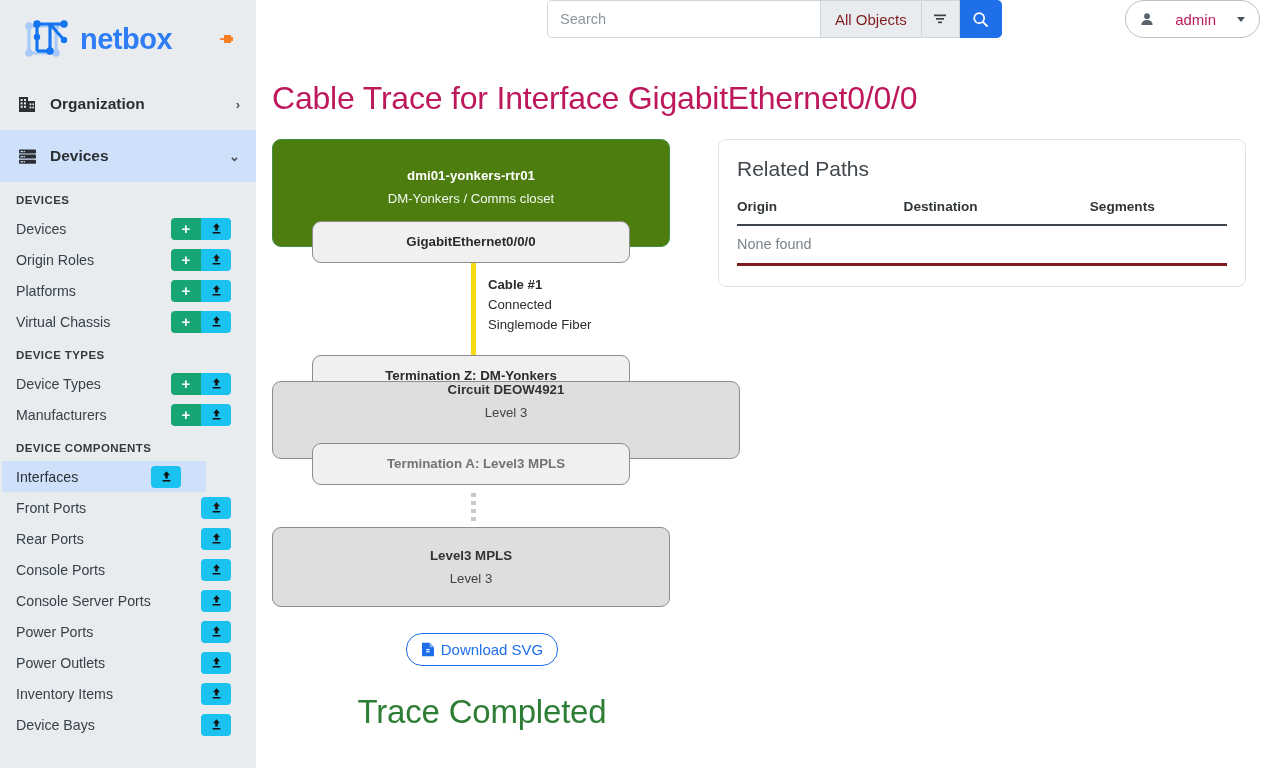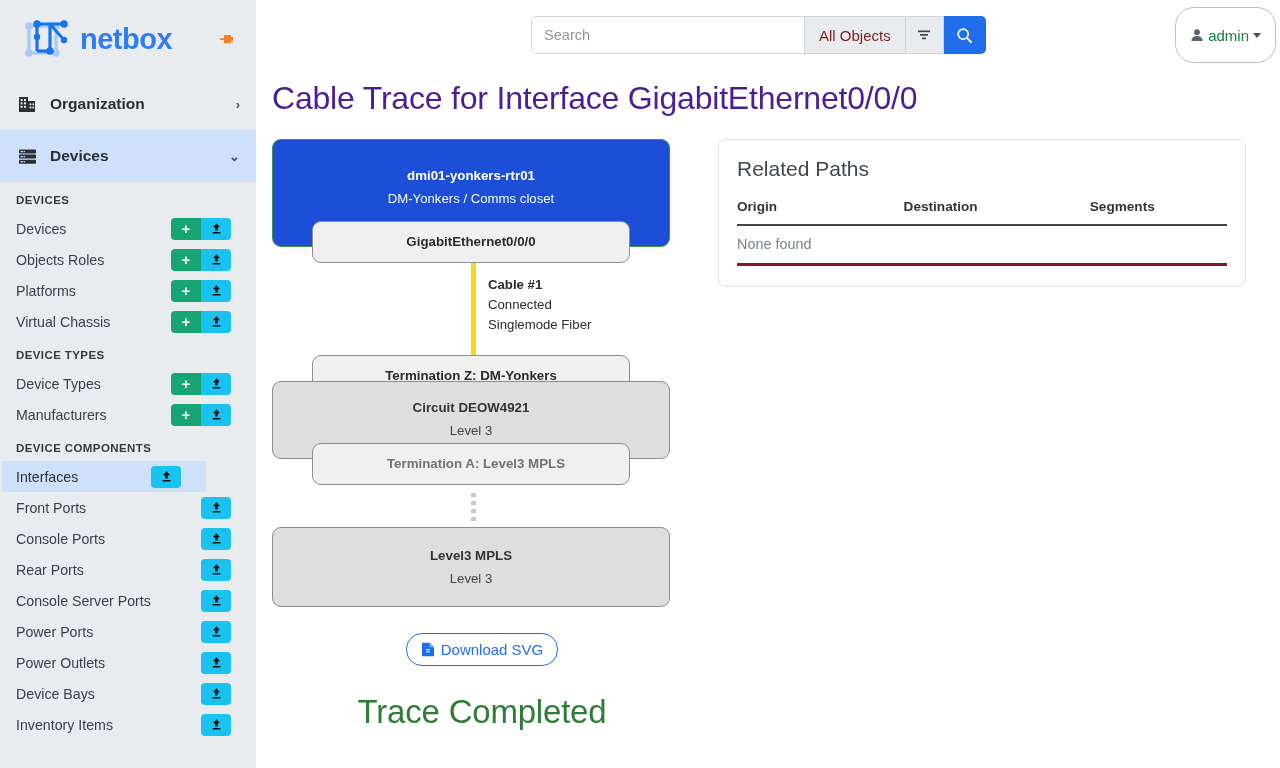--- a/index.html
+++ b/index.html
@@ -74,21 +74,21 @@
     display: flex; align-items: center; justify-content: center;
     color: #ffffff; cursor: pointer;
   }
   .mini-btn.add { background: #17a673; border-radius: 4px 0 0 4px; font-size: 15px; line-height: 1; font-weight:600;}
   .mini-btn.imp { background: #19c2ef; border-radius: 0 4px 4px 0; }
   .mini-btn.imp.solo { border-radius: 4px; }
 
   
   #main { flex: 1; height: 768px; position: relative; overflow: hidden; background: #fff; }
 
-  .topbar { height: 70px; display:flex; align-items:center; padding: 0 4px; }
+  .topbar { height: 70px; display:flex; align-items:flex-start; padding: 0 20px; }
   .search-wrap { display:flex; align-items:center; margin: 0 auto 0 271px; }
   .search-box {
     display:flex; align-items: stretch;
     height: 38px;
     border: 1px solid #ced4da;
     border-radius: 5px 0 0 5px;
     background: #fff;
     overflow:hidden;
   }
   .search-input {
@@ -111,30 +111,30 @@
     background: #e9ecef; cursor:pointer;
   }
   .search-go {
     display:flex; align-items:center; justify-content:center;
     width: 42px; height: 38px;
     background: #1f6feb; border-radius: 0 5px 5px 0;
     cursor:pointer;
   }
   .user-btn {
     margin-left: auto;
-    display:flex; align-items:center; gap: 4px;
-    height: 56px; padding: 0 14px;
+    display:flex; align-items:center; gap: 21px;
+    height: 38px; padding: 0 14px;
     border: 1px solid #b9c0c7; border-radius: 19px;
-    color: #15803d; font-size: 15px; cursor: pointer;
+    color: #be185d; font-size: 15px; cursor: pointer;
     background:#fff;
   }
   .caret { width:0; height:0; border-left:4.5px solid transparent; border-right:4.5px solid transparent; border-top:5px solid #45505a; }
 
   .page-title {
-    font-size: 32px; font-weight: 400; color: #4c1d95;
+    font-size: 32px; font-weight: 400; color: #be185d;
     padding: 10px 0 0 16px; margin: 0;
     letter-spacing: -0.2px;
   }
 
   .content-row { display: flex; padding: 22px 16px 0 16px; }
   .trace-col { width: 420px; min-width: 420px; }
   .paths-col { flex: 1; padding-left: 26px; padding-right: 18px; }
 
   
   .trace { position: relative; width: 398px; }
@@ -142,40 +142,39 @@
     border: 1px solid #8d8d8d;
     border-radius: 9px;
     text-align: center;
     position: relative;
     z-index: 2;
   }
   .node .n-title { font-weight: 700; font-size: 13.3px; }
   .node .n-sub { font-size: 13.2px; margin-top: 8px; }
 
   .node-device {
-    background: #1d4ed8; color: #ffffff;
+    background: #4d7c0f; color: #ffffff;
     border-color: #3f8f43;
     height: 108px;
     padding-top: 28px;
     width: 398px;
   }
   .node-device .n-sub { color: #f2fbf2; }
 
   .node-term {
     background: #f0f0f0; color: #2b2b2b;
     width: 318px; margin-left: 40px;
     height: 42px; line-height: 40px;
     margin-top: -26px;
   }
   .node-term .n-title { line-height: 40px; }
 
   .node-circuit {
     background: #dedede; color: #333;
-    width: 398px; height: 78px;
-    padding-top: 18px;
+    width: 468px; height: 78px;
     margin-top: -16px;
   }
   .node-circuit .n-sub { color: #444; }
 
   .node-term2 {
     background: #f0f0f0; color: #737373;
     width: 318px; margin-left: 40px;
     height: 42px; line-height: 40px;
     margin-top: -16px;
     padding-left: 10px;
@@ -355,21 +354,21 @@
         <span class="mini-btn add">+</span>
         <span class="mini-btn imp">
           <svg width="13" height="13" viewBox="0 0 13 13">
               <path d="M6.5 1.3 L10 5.2 L7.8 5.2 L7.8 8.6 L5.2 8.6 L5.2 5.2 L3 5.2 Z" fill="#111"></path>
               <rect x="2.6" y="10" width="7.8" height="1.5" fill="#111"></rect>
             </svg>
         </span>
       </span>
     </div>
     <div class="nav-item">
-      <span class="ni-label">Objects Roles</span>
+      <span class="ni-label">Origin Roles</span>
       <span class="btn-stack">
         <span class="mini-btn add">+</span>
         <span class="mini-btn imp">
           <svg width="13" height="13" viewBox="0 0 13 13">
               <path d="M6.5 1.3 L10 5.2 L7.8 5.2 L7.8 8.6 L5.2 8.6 L5.2 5.2 L3 5.2 Z" fill="#111"></path>
               <rect x="2.6" y="10" width="7.8" height="1.5" fill="#111"></rect>
             </svg>
         </span>
       </span>
     </div>
@@ -441,42 +440,42 @@
       <span class="btn-stack">
         <span class="mini-btn imp solo">
           <svg width="13" height="13" viewBox="0 0 13 13">
               <path d="M6.5 1.3 L10 5.2 L7.8 5.2 L7.8 8.6 L5.2 8.6 L5.2 5.2 L3 5.2 Z" fill="#111"></path>
               <rect x="2.6" y="10" width="7.8" height="1.5" fill="#111"></rect>
             </svg>
         </span>
       </span>
     </div>
     <div class="nav-item">
+      <span class="ni-label">Rear Ports</span>
+      <span class="btn-stack">
+        <span class="mini-btn imp solo">
+          <svg width="13" height="13" viewBox="0 0 13 13">
+              <path d="M6.5 1.3 L10 5.2 L7.8 5.2 L7.8 8.6 L5.2 8.6 L5.2 5.2 L3 5.2 Z" fill="#111"></path>
+              <rect x="2.6" y="10" width="7.8" height="1.5" fill="#111"></rect>
+            </svg>
+        </span>
+      </span>
+    </div>
+    <div class="nav-item">
       <span class="ni-label">Console Ports</span>
       <span class="btn-stack">
         <span class="mini-btn imp solo">
           <svg width="13" height="13" viewBox="0 0 13 13">
               <path d="M6.5 1.3 L10 5.2 L7.8 5.2 L7.8 8.6 L5.2 8.6 L5.2 5.2 L3 5.2 Z" fill="#111"></path>
               <rect x="2.6" y="10" width="7.8" height="1.5" fill="#111"></rect>
             </svg>
         </span>
       </span>
     </div>
     <div class="nav-item">
-      <span class="ni-label">Rear Ports</span>
-      <span class="btn-stack">
-        <span class="mini-btn imp solo">
-          <svg width="13" height="13" viewBox="0 0 13 13">
-              <path d="M6.5 1.3 L10 5.2 L7.8 5.2 L7.8 8.6 L5.2 8.6 L5.2 5.2 L3 5.2 Z" fill="#111"></path>
-              <rect x="2.6" y="10" width="7.8" height="1.5" fill="#111"></rect>
-            </svg>
-        </span>
-      </span>
-    </div>
-    <div class="nav-item">
       <span class="ni-label">Console Server Ports</span>
       <span class="btn-stack">
         <span class="mini-btn imp solo">
           <svg width="13" height="13" viewBox="0 0 13 13">
               <path d="M6.5 1.3 L10 5.2 L7.8 5.2 L7.8 8.6 L5.2 8.6 L5.2 5.2 L3 5.2 Z" fill="#111"></path>
               <rect x="2.6" y="10" width="7.8" height="1.5" fill="#111"></rect>
             </svg>
         </span>
       </span>
     </div>
@@ -496,32 +495,32 @@
       <span class="btn-stack">
         <span class="mini-btn imp solo">
           <svg width="13" height="13" viewBox="0 0 13 13">
               <path d="M6.5 1.3 L10 5.2 L7.8 5.2 L7.8 8.6 L5.2 8.6 L5.2 5.2 L3 5.2 Z" fill="#111"></path>
               <rect x="2.6" y="10" width="7.8" height="1.5" fill="#111"></rect>
             </svg>
         </span>
       </span>
     </div>
     <div class="nav-item">
+      <span class="ni-label">Inventory Items</span>
+      <span class="btn-stack">
+        <span class="mini-btn imp solo">
+          <svg width="13" height="13" viewBox="0 0 13 13">
+              <path d="M6.5 1.3 L10 5.2 L7.8 5.2 L7.8 8.6 L5.2 8.6 L5.2 5.2 L3 5.2 Z" fill="#111"></path>
+              <rect x="2.6" y="10" width="7.8" height="1.5" fill="#111"></rect>
+            </svg>
+        </span>
+      </span>
+    </div>
+    <div class="nav-item">
       <span class="ni-label">Device Bays</span>
-      <span class="btn-stack">
-        <span class="mini-btn imp solo">
-          <svg width="13" height="13" viewBox="0 0 13 13">
-              <path d="M6.5 1.3 L10 5.2 L7.8 5.2 L7.8 8.6 L5.2 8.6 L5.2 5.2 L3 5.2 Z" fill="#111"></path>
-              <rect x="2.6" y="10" width="7.8" height="1.5" fill="#111"></rect>
-            </svg>
-        </span>
-      </span>
-    </div>
-    <div class="nav-item">
-      <span class="ni-label">Inventory Items</span>
       <span class="btn-stack">
         <span class="mini-btn imp solo">
           <svg width="13" height="13" viewBox="0 0 13 13">
               <path d="M6.5 1.3 L10 5.2 L7.8 5.2 L7.8 8.6 L5.2 8.6 L5.2 5.2 L3 5.2 Z" fill="#111"></path>
               <rect x="2.6" y="10" width="7.8" height="1.5" fill="#111"></rect>
             </svg>
         </span>
       </span>
     </div>
   </aside>

